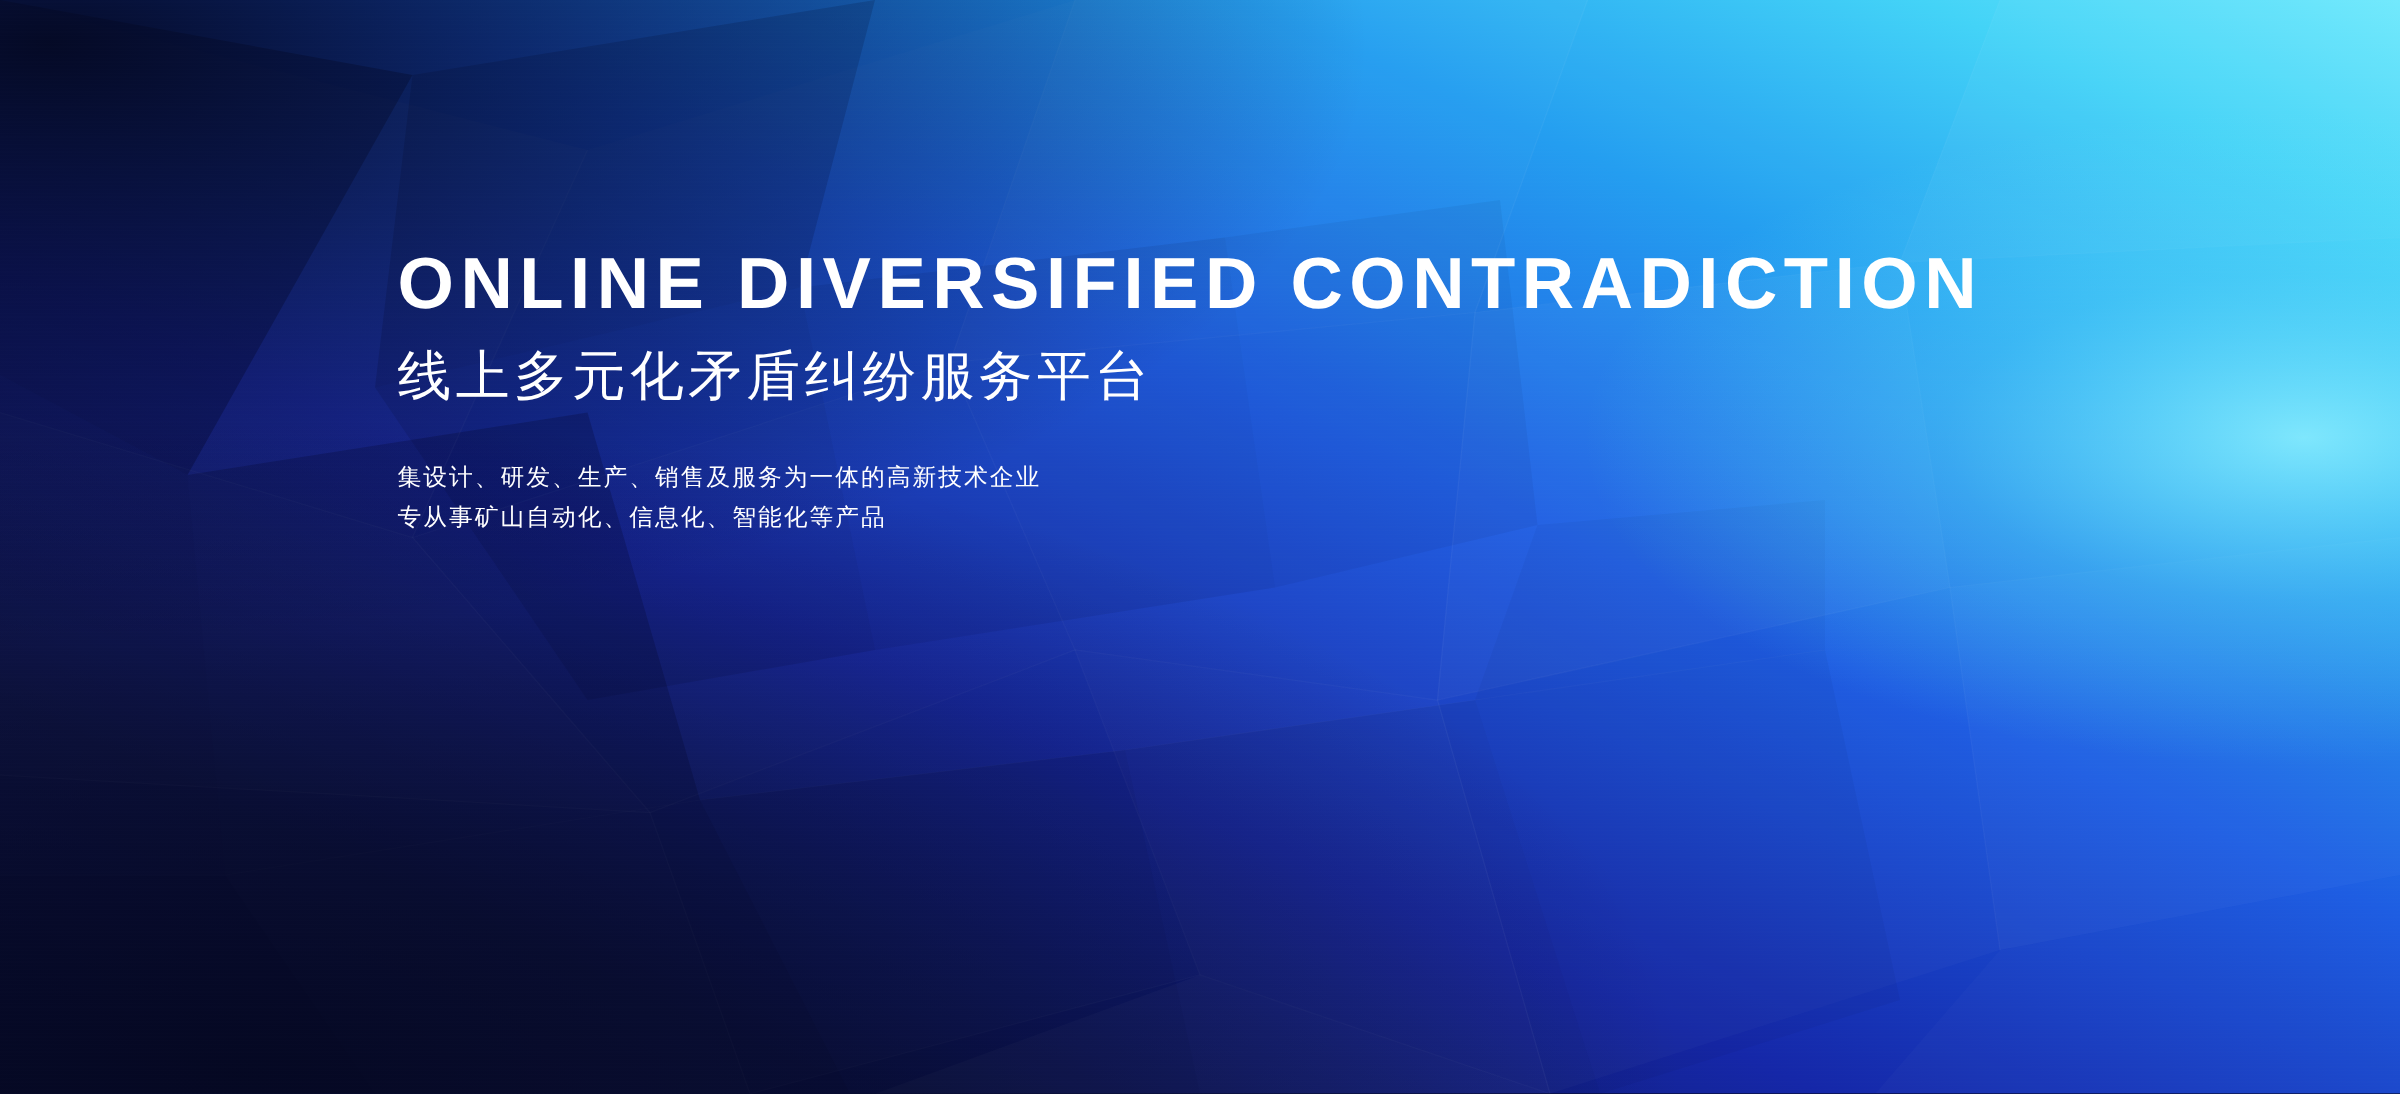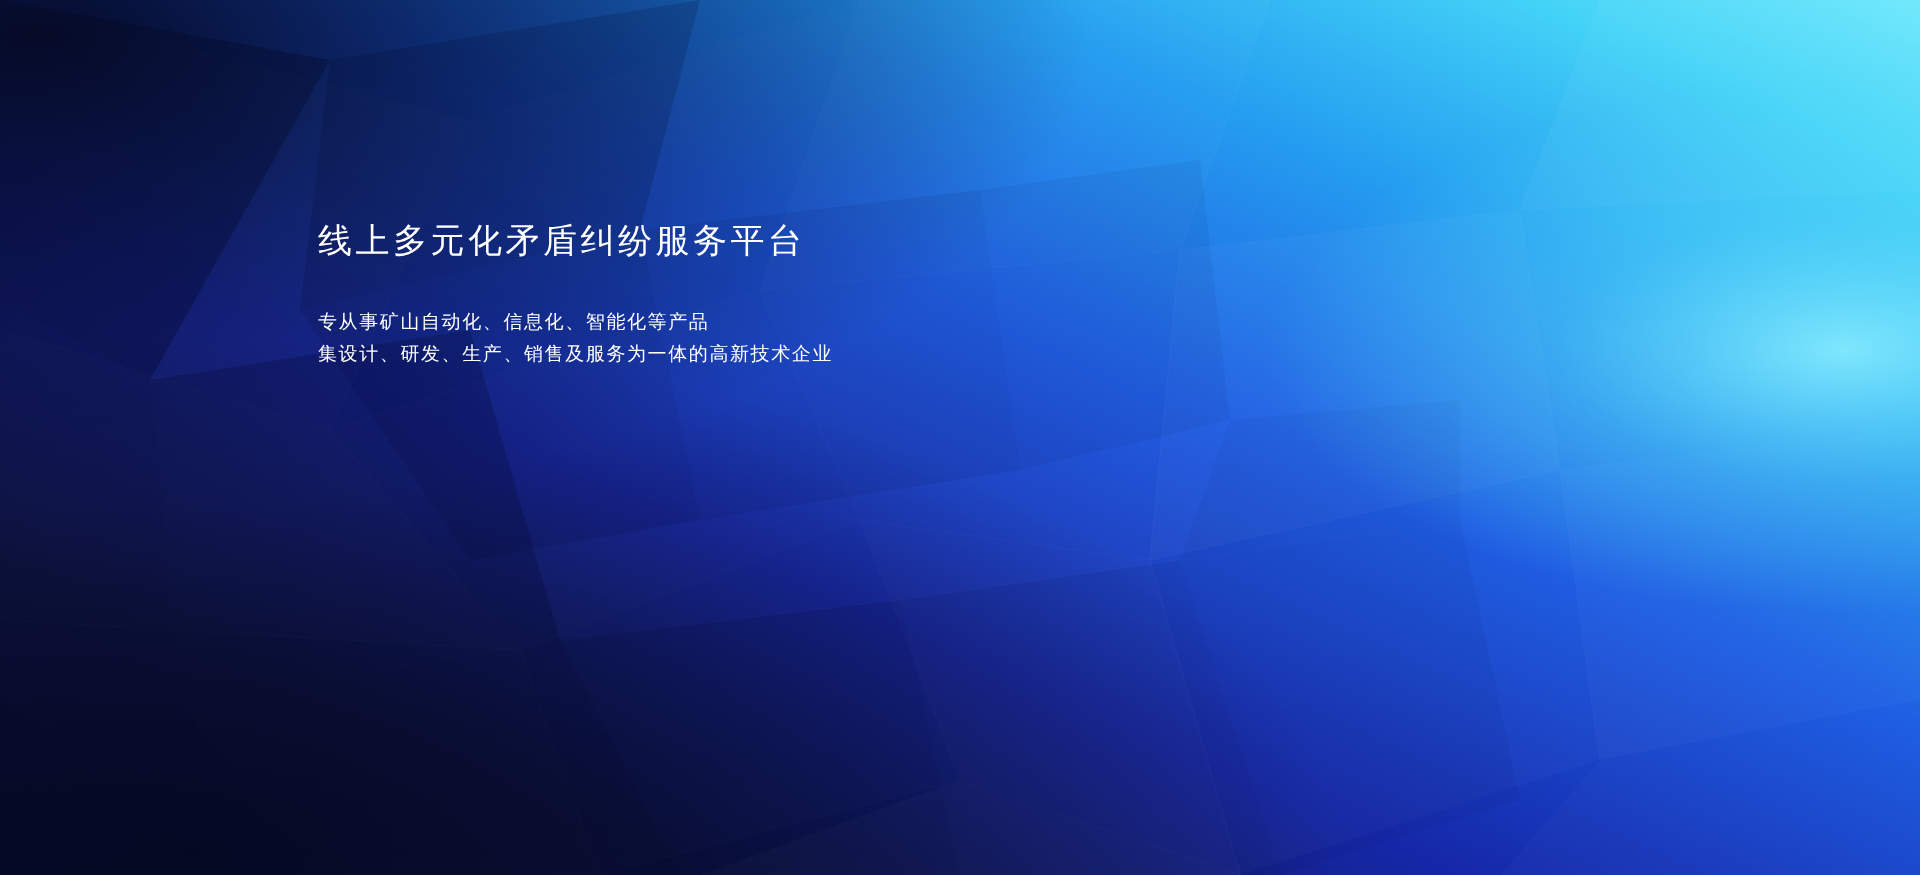--- a/index.html
+++ b/index.html
@@ -43,21 +43,21 @@
     line-height: 61px;
     font-weight: 700;
     letter-spacing: 5.2px;
     white-space: nowrap;
     text-rendering: geometricPrecision;
   }
   .headline-line { display: block; }
   .subtitle {
     margin: 20px 0 0 0;
     color: #ffffff;
-    font-size: 34px;
+    font-size: 43px;
     line-height: 48px;
     font-weight: 400;
     letter-spacing: 3.5px;
     white-space: nowrap;
   }
   .body-copy {
     margin: 42px 0 0 0;
     color: #ffffff;
     font-size: 19px;
     line-height: 32px;
@@ -150,23 +150,24 @@
     <rect x="0" y="0" width="1920" height="875" fill="url(#darkcorner)"></rect>
     <rect x="0" y="0" width="1920" height="875" fill="url(#darkbottom)"></rect>
     <rect x="0" y="0" width="1920" height="875" fill="url(#glow)"></rect>
   </svg>
 
   <div id="bg-noise"></div>
 
   <div id="content">
 
     <h1 class="headline">
+      <span class="headline-line">ONLINE DIVERSIFIED CONTRADICTION</span>
     </h1>
 
     <h2 class="subtitle">线上多元化矛盾纠纷服务平台</h2>
 
     <p class="body-copy">
+      <span class="body-line">集设计、研发、生产、销售及服务为一体的高新技术企业</span>
       <span class="body-line">专从事矿山自动化、信息化、智能化等产品</span>
-      <span class="body-line">集设计、研发、生产、销售及服务为一体的高新技术企业</span>
     </p>
 
   </div>
 </div>
 
 </body></html>

